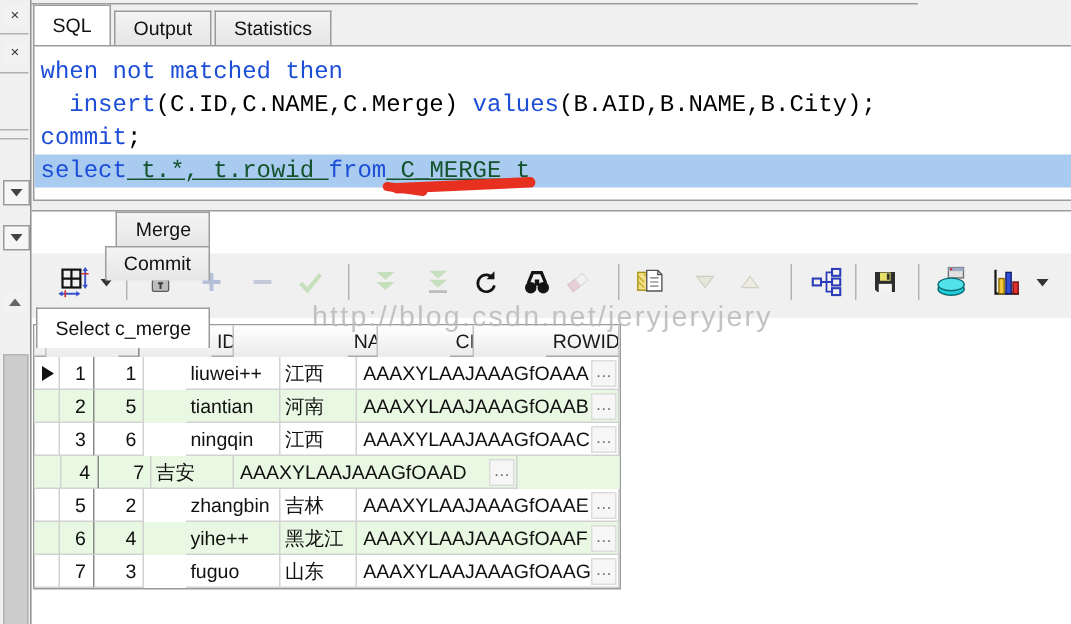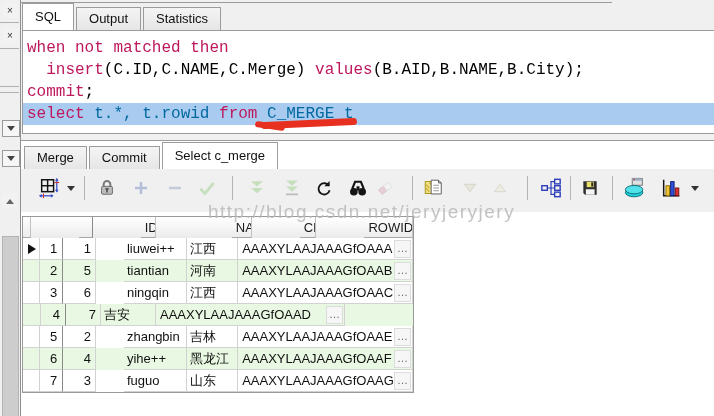--- a/index.html
+++ b/index.html
@@ -21,31 +21,31 @@
   .tabs{position:absolute;display:flex;align-items:flex-end;}
   .top-tabs{left:2px;top:3px;height:27px;}
   .tab{border:1px solid #9b9b9b;border-bottom:none;background:linear-gradient(#f4f4f4,#e6e6e6);
        padding:3px 12px 4px 12px;margin-right:2px;height:15px;line-height:15px;cursor:default;}
   .tab.active{background:#fff;height:19px;line-height:19px;position:relative;z-index:2;margin-top:18px;}
   .editor{position:absolute;left:2px;top:30px;width:692px;height:102px;background:#fff;
           border-top:1px solid #9b9b9b;border-left:1px solid #9b9b9b;border-bottom:1px solid #9b9b9b;
           font-family:"Liberation Mono","DejaVu Sans Mono",monospace;font-size:16px;overflow:hidden;}
   .code-line{height:22px;line-height:22px;white-space:pre;padding-left:4px;}
   .code-line.sel{background:#a8cbef;}
-  .tk-kw{color:#be185d;}
+  .tk-kw{color:#1d4ed8;}
   .tk-pl{color:#000000;}
-  .tk-nv{color:#0369a1;}
+  .tk-nv{color:#14532d;text-decoration:underline;}
   .red-marker{position:absolute;left:238px;top:89px;width:96px;height:7px;background:#e83020;
               border-radius:4px;transform:rotate(-2.5deg);z-index:3;}
   .red-marker2{position:absolute;left:232px;top:92px;width:30px;height:6px;background:#e83020;
                border-radius:3px;transform:rotate(8deg);z-index:3;}
   
   .result-panel{position:absolute;left:20px;top:140px;width:694px;height:276px;background:#fff;}
   .result-panel .paneltop{position:absolute;left:0;top:0;width:694px;height:1px;background:#9b9b9b;}
-  .result-tabs{left:4px;top:1px;height:28px;z-index:2;}
+  .result-tabs{left:4px;top:1px;height:28px;z-index:2;flex-direction:column;}
   .toolbar{position:absolute;left:0;top:29px;width:694px;height:43px;background:#f0f0f0;
            border-bottom:1px solid #adadad;}
   .tbtn{position:absolute;top:5px;width:26px;height:28px;display:flex;align-items:center;
         justify-content:center;border-radius:2px;}
   .tsep{position:absolute;top:7px;width:1px;height:24px;background:#b4b4b4;}
   .dd-arrow{width:0;height:0;border-left:4px solid transparent;border-right:4px solid transparent;border-top:5px solid #333;}
   
   .grid-area{position:absolute;left:0;top:72px;width:694px;height:204px;background:#fff;}
   .grid-table{position:absolute;left:2px;top:4px;width:390px;border:1px solid #9a9a9a;background:#fff;}
   .g-row{display:flex;height:22px;}

